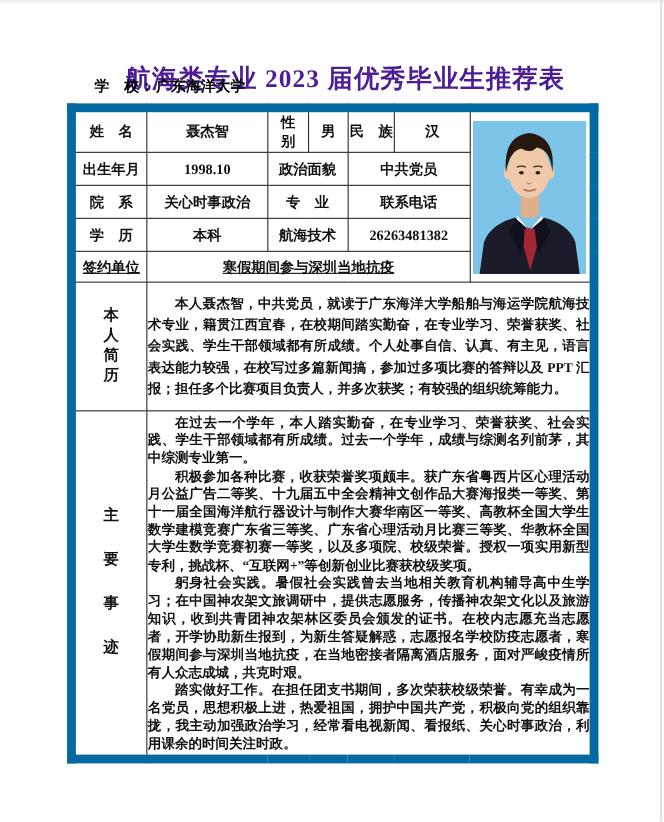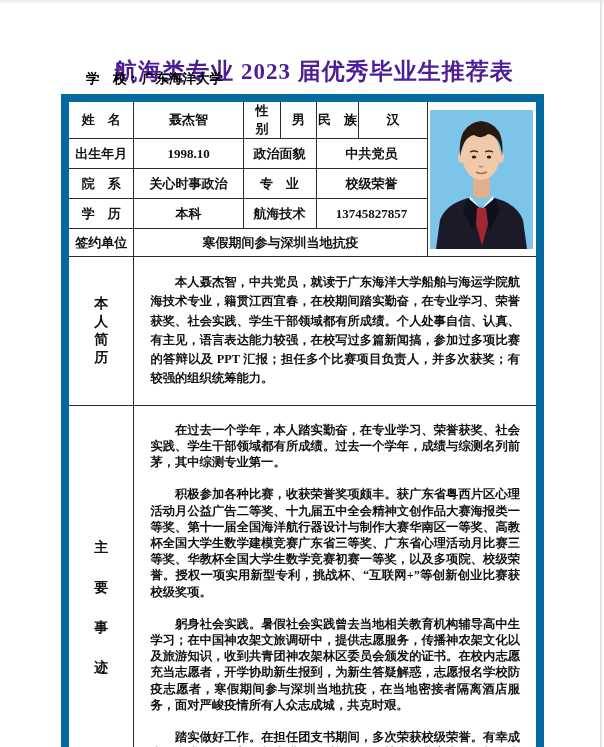--- a/index.html
+++ b/index.html
@@ -19,35 +19,35 @@
   .school .sv{margin-left:2px;}
   table.form{
     position:absolute;top:94px;left:1px;border-collapse:collapse;table-layout:fixed;
     border:8px solid #0369a1;
   }
   table.form td{
     border:1px solid #2b2b2b;text-align:center;vertical-align:middle;
     font-size:13px;font-weight:bold;color:#111;padding:0;overflow:hidden;
   }
   tr.r-basic td{height:29px;}
-  tr.r-sign td{height:27px;}
+  tr.r-sign td{height:27px;text-decoration:underline;}
   td.photo-cell{background:#ffffff;vertical-align:middle;}
   td.photo-cell svg{display:block;margin:0 auto;}
   td.vlabel{vertical-align:middle;}
   .vstack{display:flex;flex-direction:column;align-items:center;justify-content:center;
     font-size:14px;font-weight:bold;color:#111;}
   .vstack.tight span{line-height:18px;}
   .vstack.spread{gap:26px;}
   .vstack.spread span{line-height:14px;}
   td.content{
     text-align:left;vertical-align:top;font-weight:normal;
     padding:5px 4px 2px 6px;
   }
   td.content p{
-    margin:16px;text-indent:2em;text-align:justify;color:#111;
+    margin:0;text-indent:2em;text-align:justify;color:#111;
     font-size:12.3px;
     font-family:Liberation Serif, serif;
   }
   td.content.resume-content p{line-height:19.3px;}
   td.content.deeds-content p{line-height:16.2px;}
 </style>
 </head>
 <body>
 
 <div class="edge-top"></div>
@@ -116,28 +116,28 @@
       <td>出生年月</td>
       <td>1998.10</td>
       <td colspan="2">政治面貌</td>
       <td colspan="2">中共党员</td>
     </tr>
 
     <tr class="r-basic">
       <td>院　系</td>
       <td>关心时事政治</td>
       <td colspan="2">专　业</td>
-      <td colspan="2">校级荣誉</td>
+      <td colspan="2">联系电话</td>
     </tr>
 
     <tr class="r-basic">
       <td>学　历</td>
       <td>本科</td>
       <td colspan="2">航海技术</td>
-      <td colspan="2">13745827857</td>
+      <td colspan="2">26263481382</td>
     </tr>
 
     <tr class="r-sign">
       <td>签约单位</td>
       <td colspan="5">寒假期间参与深圳当地抗疫</td>
     </tr>
 
     <tr>
       <td class="vlabel" style="height:116px">
         <div class="vstack tight">

